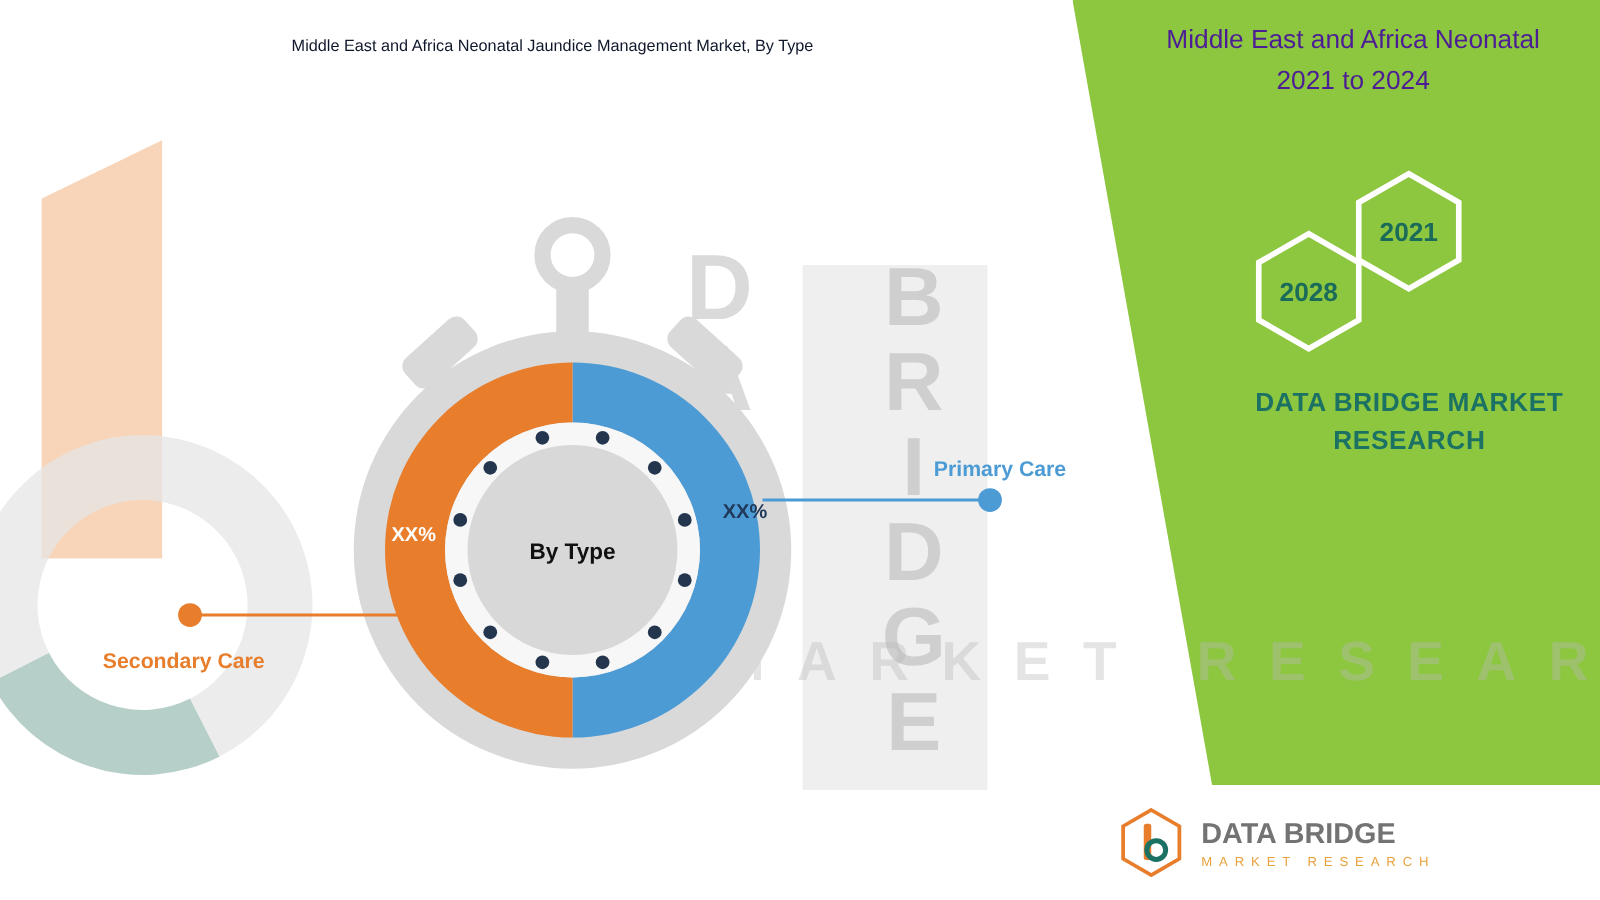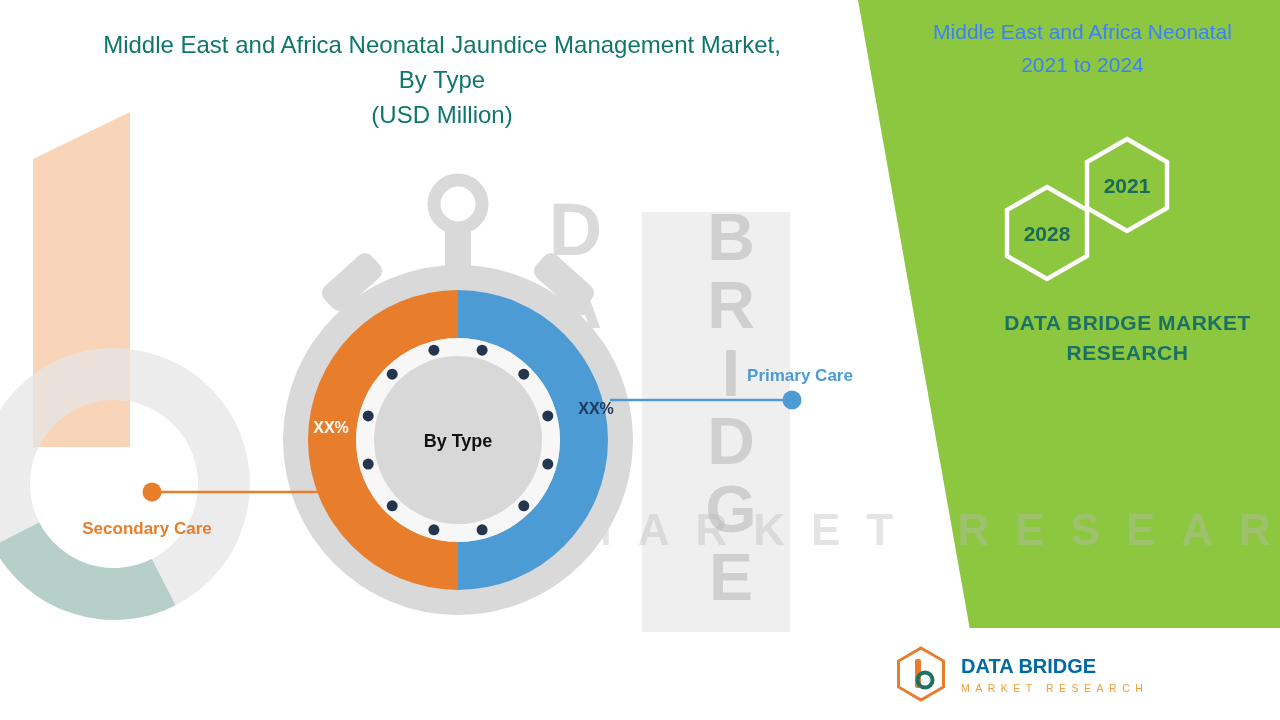--- a/index.html
+++ b/index.html
@@ -38,68 +38,67 @@
   }
 
   
   .green-panel {
     position: absolute; inset: 0; z-index: 1;
     background: #8DC63F;
     clip-path: polygon(858px 0, 1280px 0, 1280px 720px, 986px 720px);
   }
   .panel-heading {
     position: absolute; left: 890px; top: 16px; width: 385px; z-index: 4;
-    color: #3b82f6; font-size: 21px; line-height: 1.55; text-align: center;
+    color: #4c1d95; font-size: 21px; line-height: 1.55; text-align: center;
   }
   .panel-heading span { display: block; }
   .panel-brand {
     position: absolute; left: 955px; top: 308px; width: 345px; z-index: 4;
     color: #1B7264; font-size: 21px; font-weight: bold; line-height: 1.45;
     text-align: center; letter-spacing: .5px;
   }
   .panel-brand span { display: block; }
 
   
   .main-title {
     position: absolute; left: 92px; top: 28px; width: 700px; z-index: 3;
-    color: #0f766e; font-size: 24px; line-height: 1.45; text-align: center;
+    color: #0f172a; font-size: 13px; line-height: 1.45; text-align: center;
   }
   .main-title span { display: block; }
 
   
   #chart-svg { position: absolute; left: 0; top: 0; z-index: 3; }
   #chart-svg text { font-family: "Liberation Sans", sans-serif; }
 
   
   .logo-box {
     position: absolute; left: 875px; top: 628px; width: 405px; height: 92px;
     background: #ffffff; z-index: 5;
     display: flex; align-items: center; gap: 14px; padding-left: 20px;
   }
-  .logo-text .logo-name { font-size: 20px; font-weight: bold; color: #0369a1; }
+  .logo-text .logo-name { font-size: 23px; font-weight: bold; color: #737373; }
   .logo-text .logo-tagline { font-size: 10.5px; color: #E9A13B; letter-spacing: 5.5px; margin-top: 4px; }
 </style>
 </head>
 <body>
 
 <div id="canvas">
 
   <div class="wm-b-bar"></div>
   <div class="wm-b-bowl"></div>
 
   <div class="green-panel"></div>
 
   <div class="wm-rect"></div>
   <div class="wm-vert col1">DATA</div>
   <div class="wm-vert col2">BRIDGE</div>
   <div class="wm-horiz">MARKET RESEARCH</div>
 
   <div class="main-title">
     <span>Middle East and Africa Neonatal Jaundice Management Market, By Type</span>
-    <span>(USD Million)</span>
   </div>
 
   <div class="panel-heading">
     <span>Middle East and Africa Neonatal</span>
     <span>2021 to 2024</span>
   </div>
 
   <div class="panel-brand">
     <span>DATA BRIDGE MARKET</span>
     <span>RESEARCH</span>

